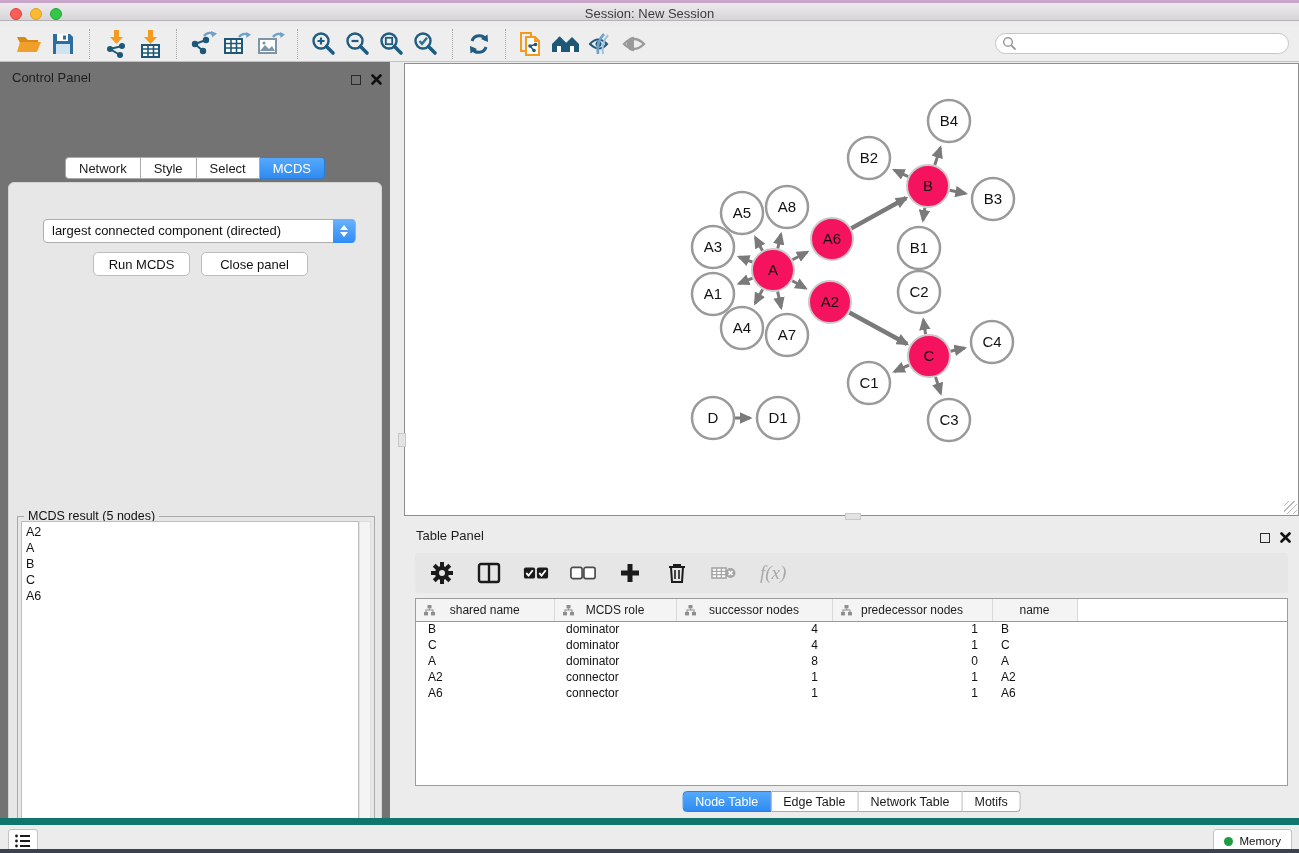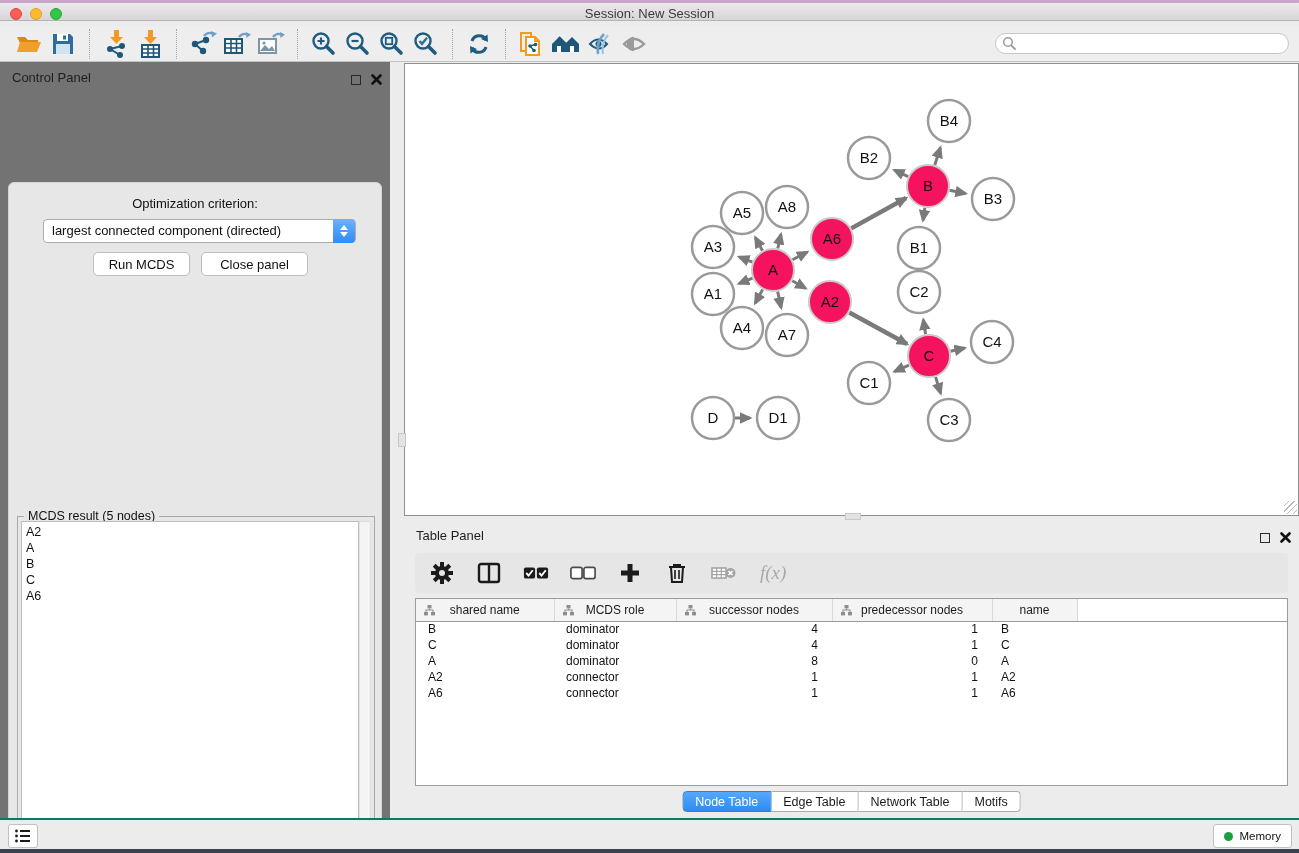--- a/index.html
+++ b/index.html
@@ -88,21 +88,21 @@
     border-right:1px solid #D9D9D9; border-bottom:1px solid #9A9A9A; position:relative; text-align:center; }
   .node-table th.filler { background:#FFF; border-right:none; }
   .node-table th .hicon { position:absolute; left:8px; top:6px; }
   .node-table td { height:16px; font-size:12px; color:#111; padding:0 14px 0 12px; white-space:nowrap; overflow:hidden; }
   .node-table td.num { text-align:right; }
   .node-table td.nm { padding-left:9px; }
   .tp-tabs { left:50%; transform:translateX(-50%); top:271px; }
   .tab.sm { height:21px; line-height:21px; font-size:12.5px; padding:0 12px; }
 
   
-  .status-bar { left:0; top:818px; width:1299px; height:31px; background:#ECECEC; border-top:2px solid #0f766e; }
+  .status-bar { left:0; top:818px; width:1299px; height:31px; background:#ECECEC; border-top:7px solid #0f766e; }
   .st-btn { position:absolute; top:4px; height:24px; background:#FFF; border:1px solid #C2C2C2; border-radius:3px;
     display:flex; align-items:center; justify-content:center; }
   .st-list { left:8px; width:30px; }
   .st-mem { right:7px; padding:0 10px; gap:6px; font-size:11.5px; color:#111; }
   .mem-dot { width:9px; height:9px; border-radius:50%; background:#1E9E3E; }
   .wall-bottom { left:0; top:849px; width:1299px; height:4px; background:#39424E; }
 </style>
 </head>
 <body>
 
@@ -263,22 +263,27 @@
 <div class="abs control-panel">
   <div class="panel-title">Control Panel</div>
   <div class="panel-btns">
     <span class="float-ico"></span>
     <span>
       <svg width="11" height="11" viewBox="0 0 11 11">
           <path d="M1.5 1.5 L9.5 9.5 M9.5 1.5 L1.5 9.5" stroke="#111" stroke-width="2.6" stroke-linecap="round"></path>
         </svg>
     </span>
   </div>
+  <div class="tabs-row cp-tabs" id="cp-tabs">
+      <span class="tab">Network</span>
+      <span class="tab">Style</span>
+      <span class="tab">Select</span>
+      <span class="tab active">MCDS</span>
+    </div>
   <div class="cp-inner">
-    <div class="opt-label">Optimization criterion:</div>
     <div class="combo">
       <span>largest connected component (directed)</span>
       <span class="combo-step">
           <span class="chev-up"></span>
           <span class="chev-dn"></span>
         </span>
     </div>
     <button class="cp-btn btn-run">Run MCDS</button>
     <button class="cp-btn btn-close">Close panel</button>
     <div class="mcds-fieldset">

